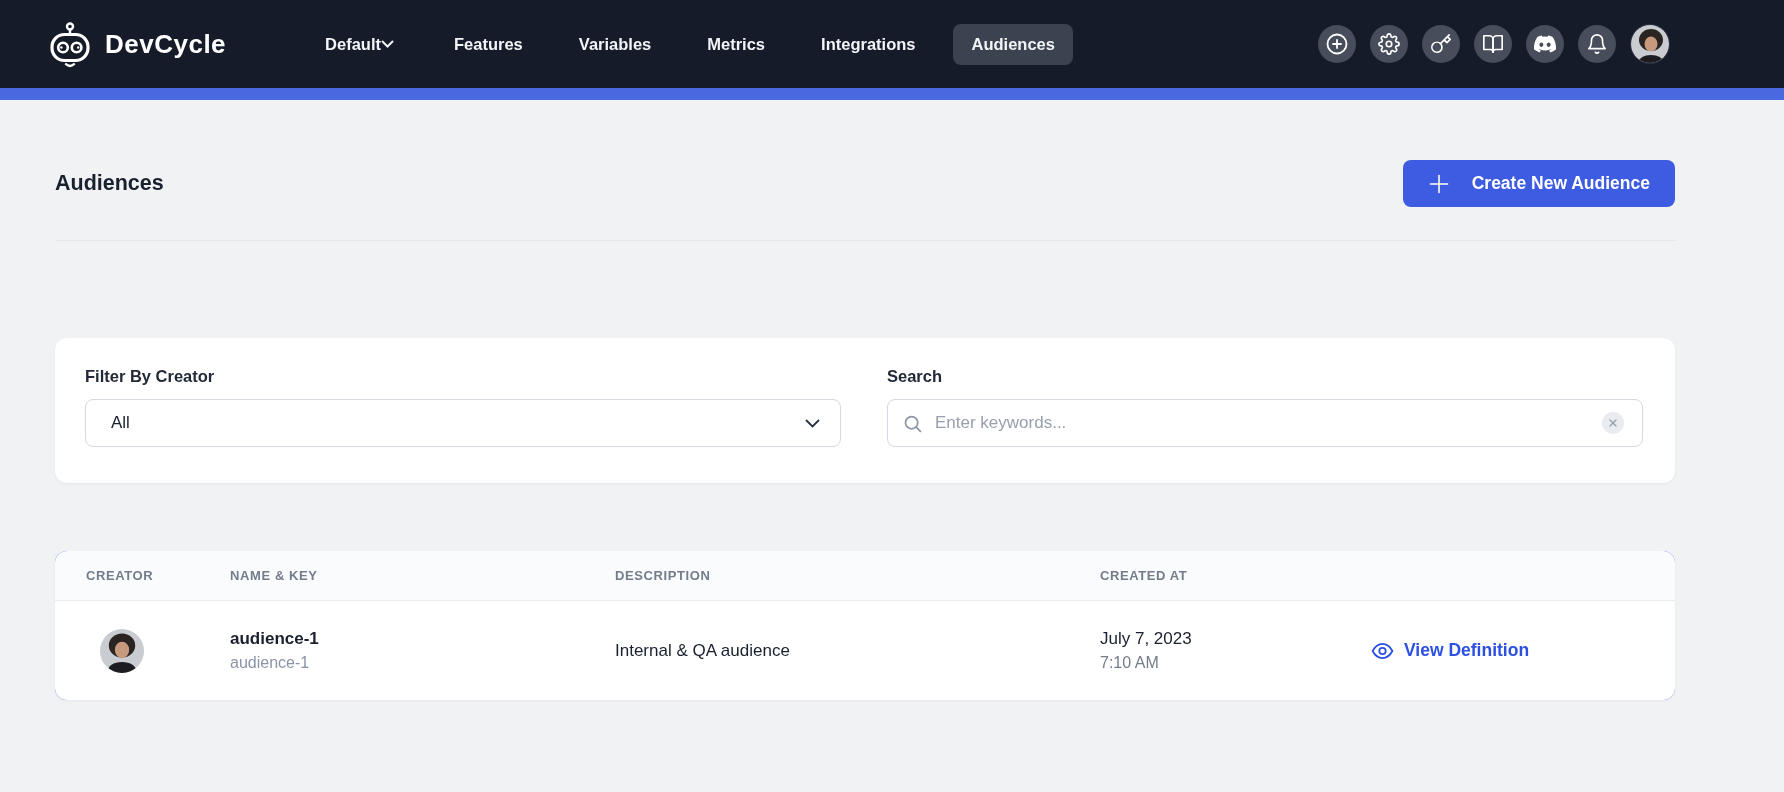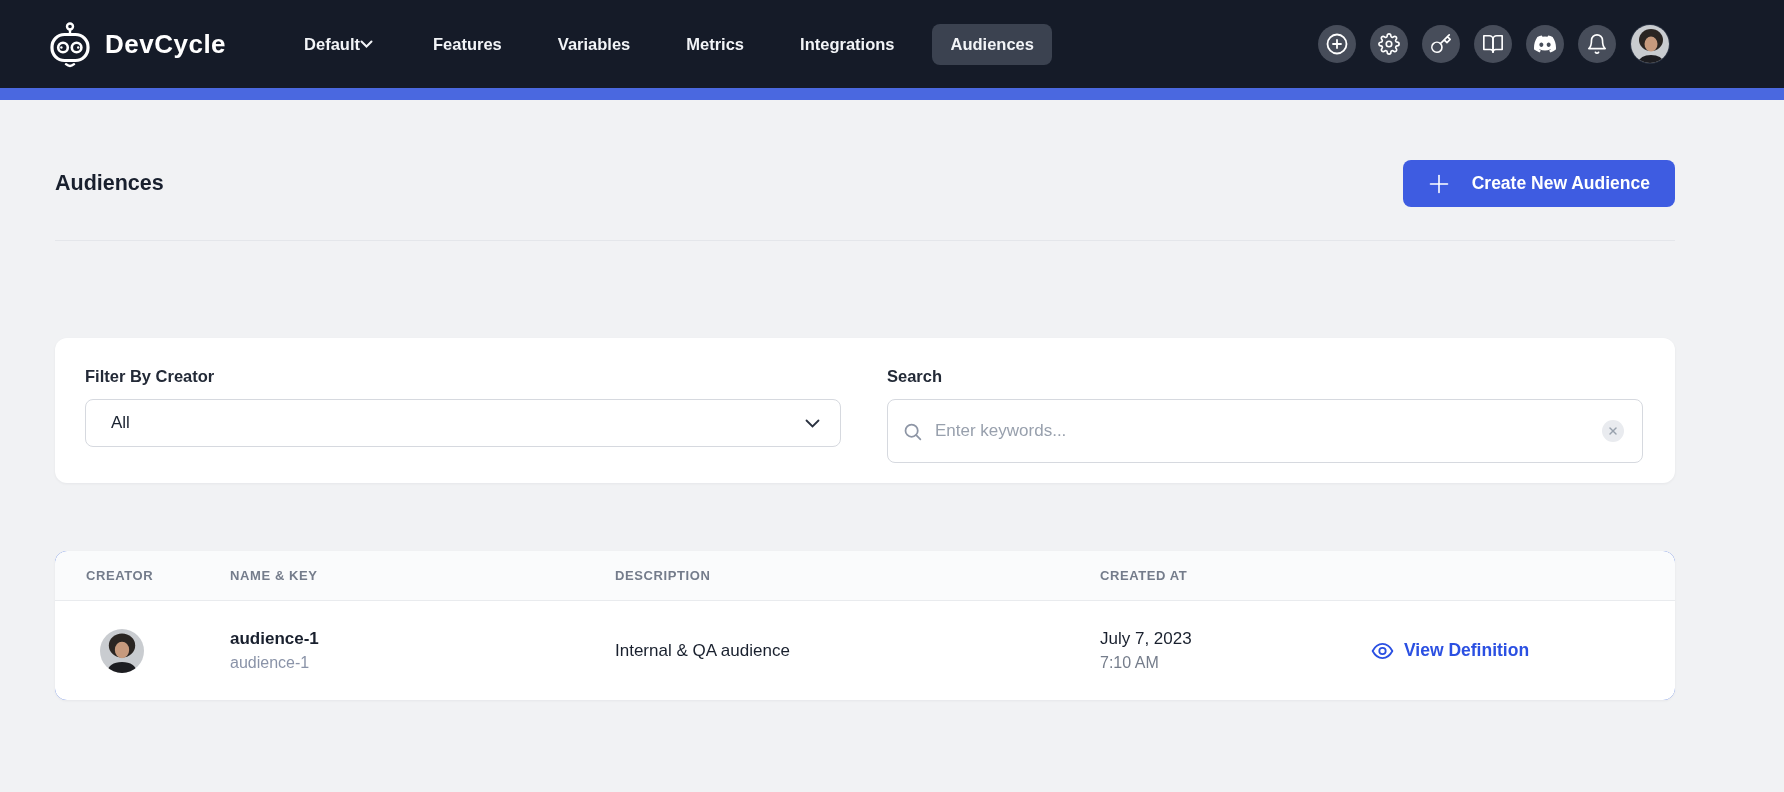--- a/index.html
+++ b/index.html
@@ -1,21 +1,21 @@
 <!DOCTYPE html>
 <html><head>
 <meta charset="utf-8">
 <style>
   * { margin:0; padding:0; box-sizing:border-box; }
   html,body { width:1784px; height:792px; overflow:hidden; }
   body { background:#f1f2f4; font-family:"Liberation Sans", sans-serif; color:#1a2230; }
 
   
   .navbar { height:88px; background:#151b28; display:flex; align-items:center; padding:0 114px 0 48px; }
-  .brand { display:flex; align-items:center; gap:13px; margin-right:66px; }
+  .brand { display:flex; align-items:center; gap:13px; margin-right:87px; }
   .brand-name { color:#ffffff; font-size:26px; font-weight:800; letter-spacing:.5px; }
   .project-selector { display:flex; align-items:center; color:#f2f4f7; font-size:16.5px; font-weight:600; margin:0 30px 0 0; padding:10px 12px; border-radius:8px; cursor:pointer; }
   .nav-items { display:flex; align-items:flex-start; gap:20px; }
   .nav-item { color:#f2f4f7; font-size:16.5px; font-weight:700; padding:11px 18px; border-radius:8px; cursor:pointer; white-space:nowrap; }
   .nav-item.active { background:#3b4250; }
   .nav-right { margin-left:auto; display:flex; align-items:center; gap:14px; }
   .icon-btn { width:38px; height:38px; border-radius:50%; background:#474d5a; display:flex; align-items:center; justify-content:center; cursor:pointer; flex:none; }
   .icon-btn svg { stroke:#ffffff; fill:none; stroke-width:1.8; stroke-linecap:round; stroke-linejoin:round; }
   .icon-btn svg.filled { fill:#ffffff; stroke:none; }
   .avatar-btn { width:40px; height:40px; border-radius:50%; overflow:hidden; cursor:pointer; flex:none; border:1px solid #2a3344; }
@@ -28,21 +28,21 @@
   .page-header { display:flex; justify-content:space-between; align-items:center; padding-top:60px; }
   .page-title { font-size:21.5px; font-weight:700; color:#19202e; }
   .btn-primary { display:flex; align-items:center; gap:22px; height:47px; padding:0 25px; background:#3e5ce1; color:#ffffff; border:none; border-radius:8px; font-family:inherit; font-size:17.5px; font-weight:700; cursor:pointer; }
   .header-divider { height:1px; background:#e4e6ea; margin-top:33px; }
 
   
   .filter-card { margin-top:97px; height:145px; background:#ffffff; border-radius:12px; box-shadow:0 1px 3px rgba(16,24,40,.05); padding:29px 32px 0 30px; display:flex; gap:46px; }
   .filter-col { flex:1; min-width:0; }
   .field-label { font-size:16.5px; font-weight:700; color:#232a37; margin-bottom:13px; }
   .select-box { height:48px; border:1px solid #d6d9df; border-radius:8px; background:#fff; display:flex; align-items:center; justify-content:space-between; padding:0 20px 0 25px; font-size:17px; color:#1a2230; cursor:pointer; }
-  .search-box { height:64px; border:1px solid #d6d9df; border-radius:8px; background:#fff; display:flex; align-items:center; gap:12px; padding:0 18px 0 14px; }
+  .search-box { height:48px; border:1px solid #d6d9df; border-radius:8px; background:#fff; display:flex; align-items:center; gap:12px; padding:0 18px 0 14px; }
   .search-box input { flex:1; border:none; outline:none; font-family:inherit; font-size:17px; color:#1a2230; background:transparent; }
   .search-box input::placeholder { color:#98a0ad; }
   .clear-btn { width:22px; height:22px; border-radius:50%; background:#e9ebef; border:none; display:flex; align-items:center; justify-content:center; cursor:pointer; flex:none; }
 
   
   .table-card { margin-top:68px; background:#1d4ed8; border-radius:12px; overflow:hidden; box-shadow:0 1px 3px rgba(16,24,40,.05); }
   .t-grid { display:grid; grid-template-columns:144px 385px 485px 271px 1fr; padding-left:31px; align-items:center; }
   .t-header { height:50px; background:#fafbfc; border-bottom:1px solid #e9ebee; }
   .th { font-size:13px; font-weight:700; letter-spacing:.6px; color:#747c8b; text-transform:uppercase; }
   .t-row { height:99px; background:#ffffff; }

